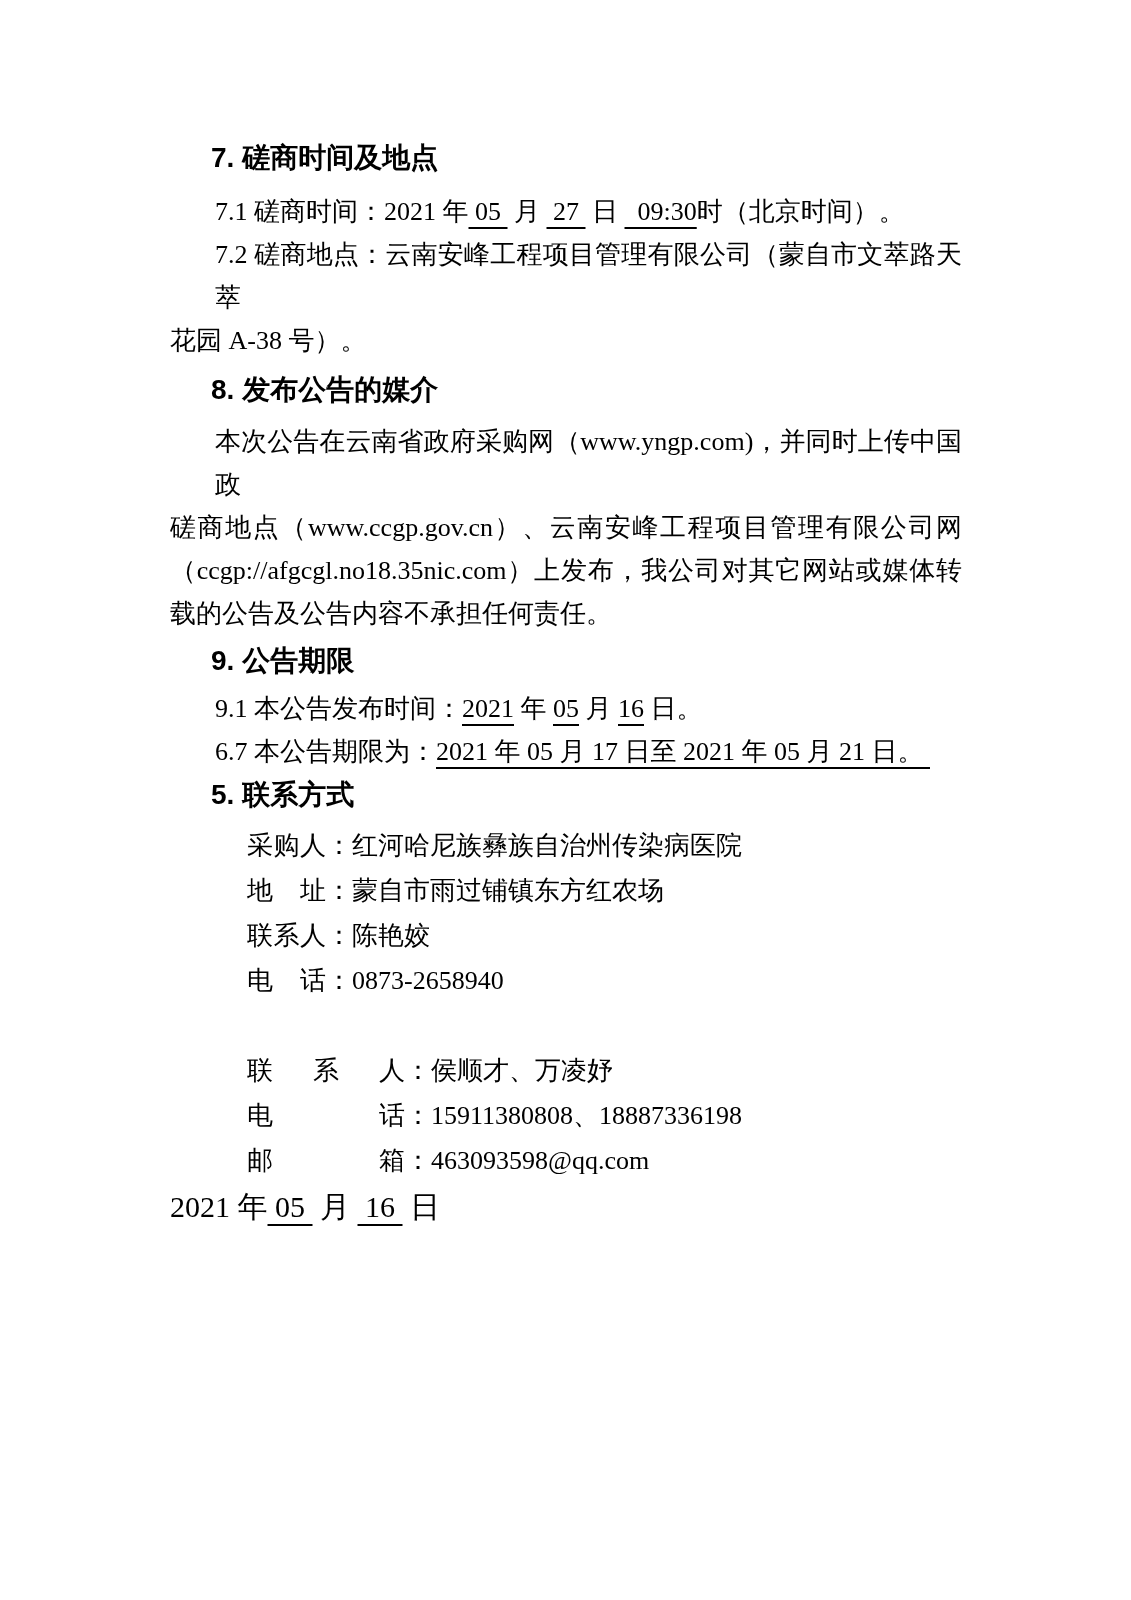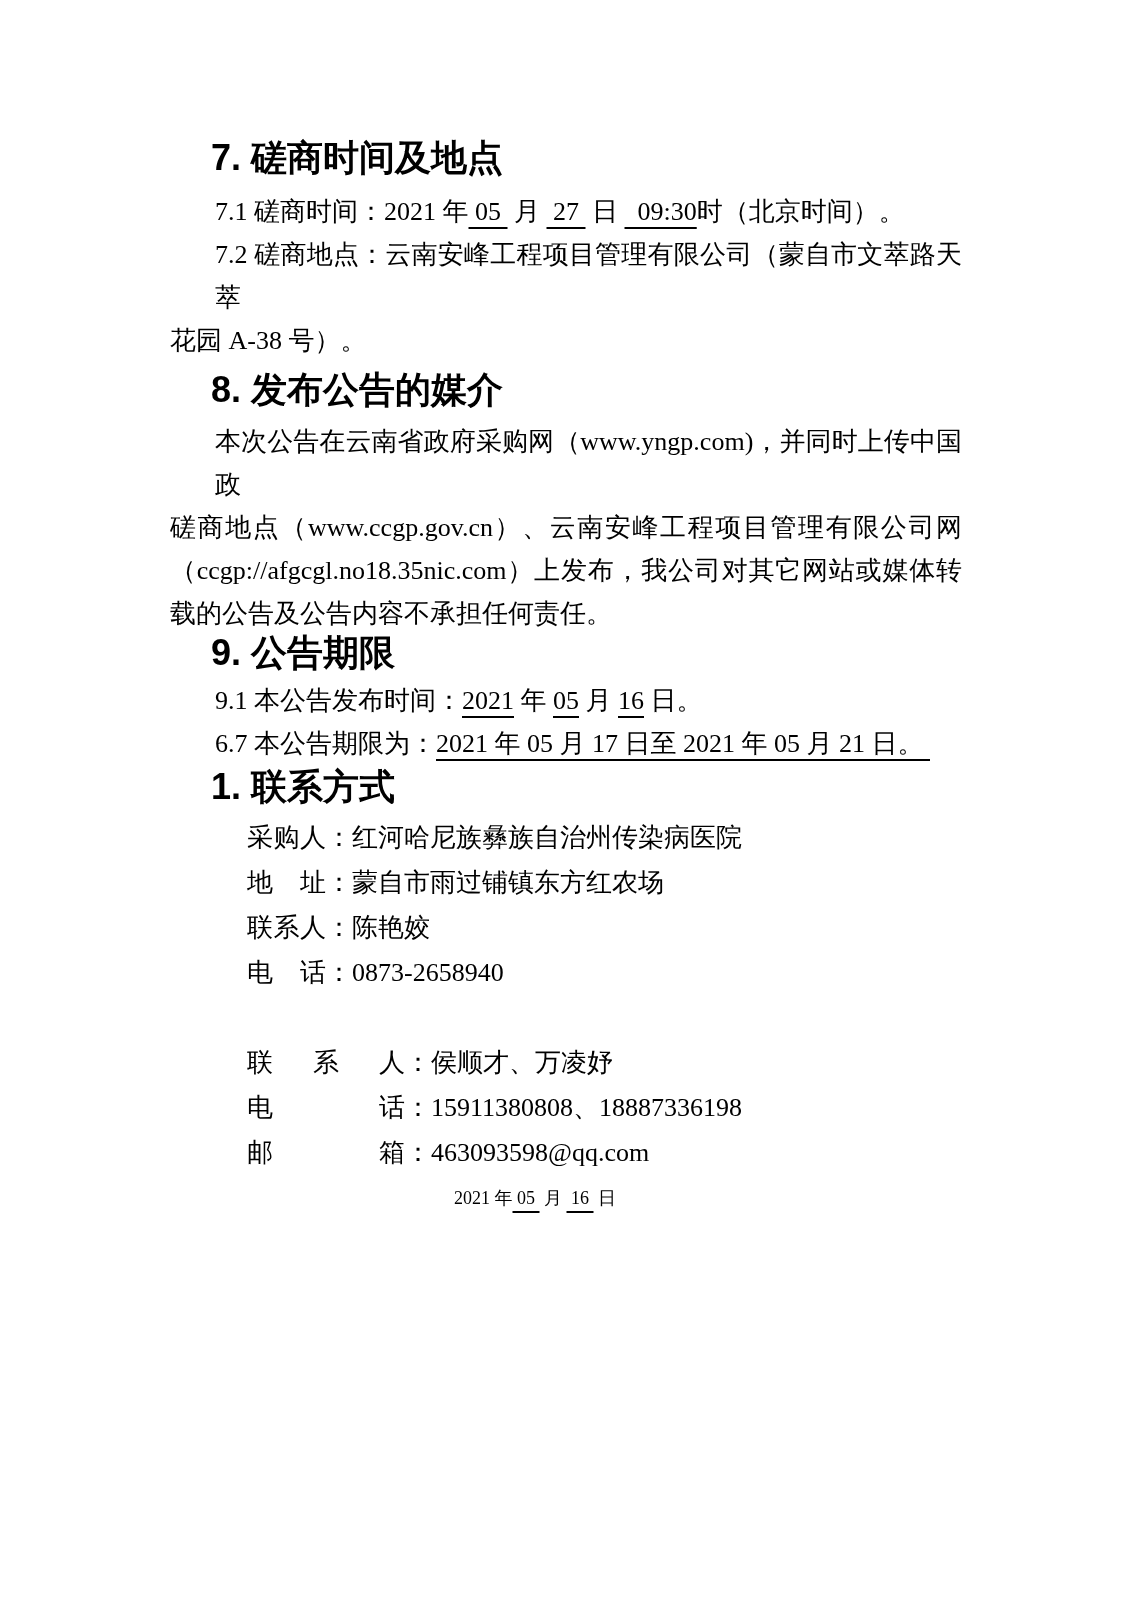--- a/index.html
+++ b/index.html
@@ -11,43 +11,43 @@
     color:#000000;
     box-sizing:border-box;
     padding-top:140px;
     font-family:"Liberation Serif","DejaVu Serif",serif;
     overflow:hidden;
   }
   .content{margin-left:170px;width:792px;}
   .h{
     font-family:"Liberation Sans","DejaVu Sans",sans-serif;
     font-weight:bold;
-    font-size:36px;
+    font-size:28px;
     line-height:36px;
     padding-left:41px;
   }
   .h7{margin-bottom:14px;}
   .h8{margin-top:10px;margin-bottom:12px;}
-  .h9{margin-bottom:8px;}
+  .h9{margin-top:8px;margin-bottom:8px;}
   .h10{margin-top:4px;margin-bottom:10px;}
   .line{font-size:26px;line-height:43px;}
   .ind45{padding-left:45px;}
   .just{text-align:justify;text-align-last:justify;}
   .ul{
     text-decoration:underline;
     text-decoration-thickness:2px;
     text-underline-offset:7px;
     white-space:pre;
     margin-top:26px;
   }
   .row{font-size:26px;line-height:45px;padding-left:77px;}
   .lbl1{display:inline-block;width:79px;text-align-last:justify;vertical-align:baseline;}
   .lbl2{display:inline-block;width:158px;text-align-last:justify;vertical-align:baseline;}
   .gap{height:45px;}
-  .date-line{font-size:18px;line-height:43px;text-align:center;padding-right:62px;margin-top:2px;}
+  .date-line{font-size:30px;line-height:43px;text-align:left;padding-right:62px;margin-top:2px;}
 </style>
 </head>
 <body>
 
 <div class="page">
   <div class="content">
 
     <div class="h h7">7. 磋商时间及地点</div>
 
     <div class="line ind45">
@@ -67,21 +67,21 @@
     <div class="h h9">9. 公告期限</div>
 
     <div class="line ind45">
       <span>9.1 本公告发布时间：</span><span class="ul">2021</span><span> 年 </span><span class="ul">05</span><span> 月 </span><span class="ul">16</span><span> 日。</span>
     </div>
 
     <div class="line ind45">
       <span>6.7 本公告期限为：</span><span class="ul">2021 年 05 月 17 日至 2021 年 05 月 21 日。&nbsp;</span>
     </div>
 
-    <div class="h h10">1. 联系方式</div>
+    <div class="h h10">5. 联系方式</div>
 
     <div class="row">
       <span class="lbl1">采购人</span><span>：</span><span>红河哈尼族彝族自治州传染病医院</span>
     </div>
     <div class="row">
       <span class="lbl1">地址</span><span>：</span><span>蒙自市雨过铺镇东方红农场</span>
     </div>
     <div class="row">
       <span class="lbl1">联系人</span><span>：</span><span>陈艳姣</span>
     </div>

